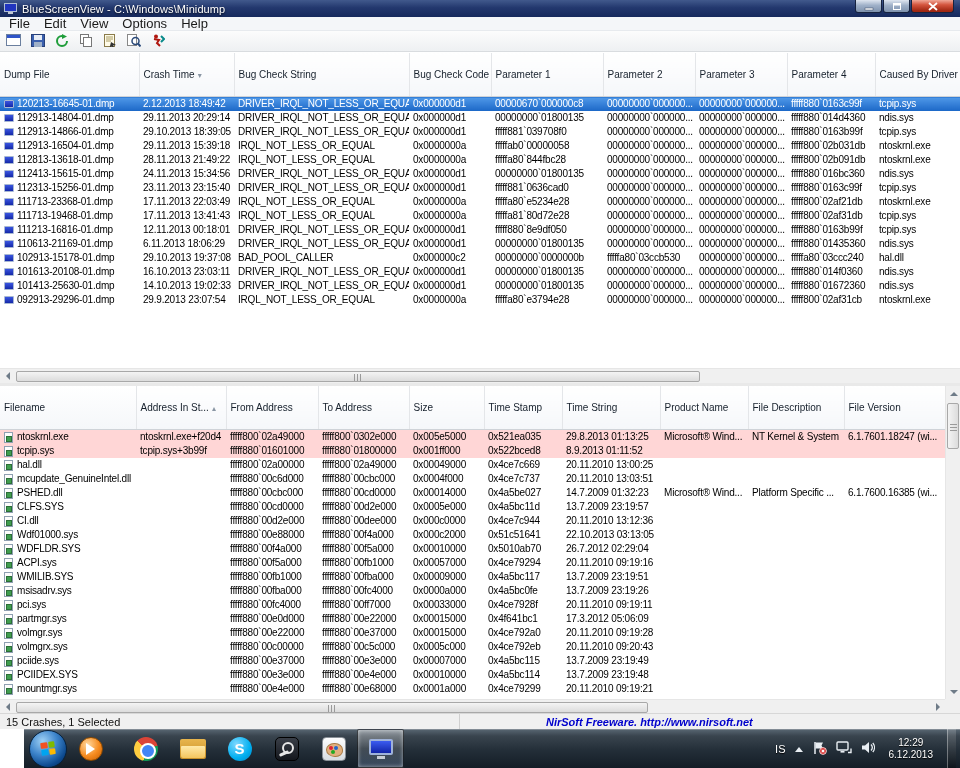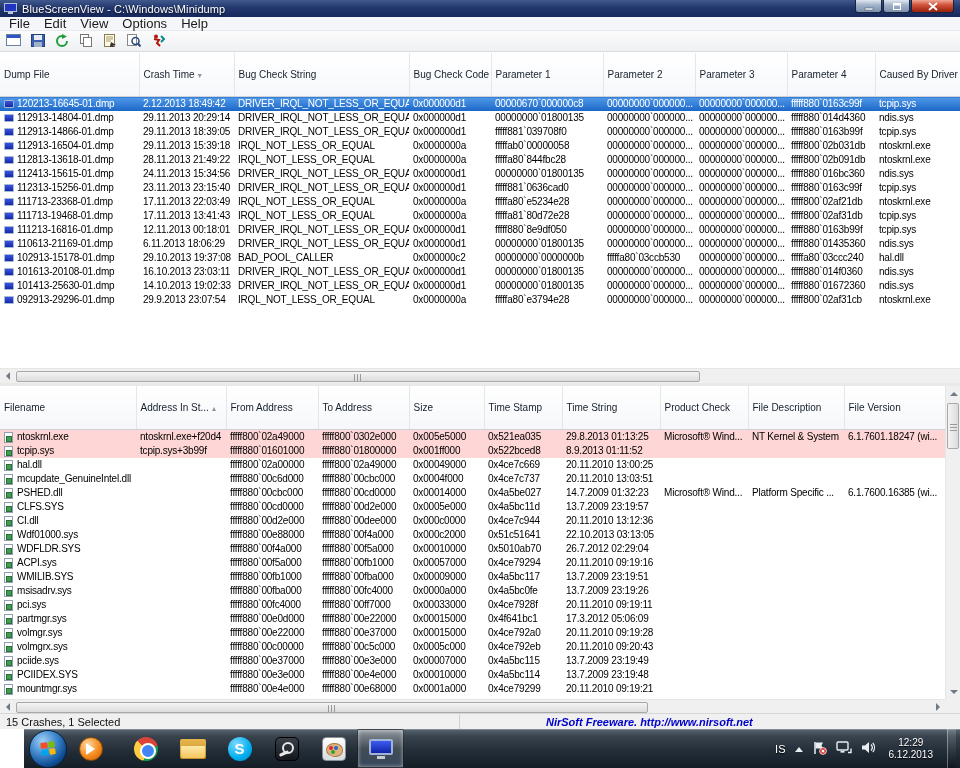--- a/index.html
+++ b/index.html
@@ -264,21 +264,21 @@
             <td>ndis.sys</td>
           </tr>
 
           <tr class="grid-row">
             <td>
               <span class="fcell">
                 <span class="ico-screen"></span>
                 <span>112913-14866-01.dmp</span>
               </span>
             </td>
-            <td>29.11.2013 18:39:05</td>
+            <td>29.10.2013 18:39:05</td>
             <td>DRIVER_IRQL_NOT_LESS_OR_EQUAL</td>
             <td>0x000000d1</td>
             <td>fffff881`039708f0</td>
             <td>00000000`000000...</td>
             <td>00000000`000000...</td>
             <td>fffff880`0163b99f</td>
             <td>tcpip.sys</td>
           </tr>
 
           <tr class="grid-row">
@@ -514,21 +514,21 @@
       <thead>
         <tr>
 
         <th><span class="thl">Filename</span><span class="sort"></span></th>
             <th><span class="thl">Address In St...</span><span class="sort">▴</span></th>
             <th><span class="thl">From Address</span><span class="sort"></span></th>
             <th><span class="thl">To Address</span><span class="sort"></span></th>
             <th><span class="thl">Size</span><span class="sort"></span></th>
             <th><span class="thl">Time Stamp</span><span class="sort"></span></th>
             <th><span class="thl">Time String</span><span class="sort"></span></th>
-            <th><span class="thl">Product Check</span><span class="sort"></span></th>
+            <th><span class="thl">Product Name</span><span class="sort"></span></th>
             <th><span class="thl">File Description</span><span class="sort"></span></th>
             <th><span class="thl">File Version</span><span class="sort"></span></th>
           </tr>
       </thead>
       <tbody>
 
           <tr class="grid-row pink">
             <td>
               <span class="fcell">
                 <span class="ico-sys"></span>

